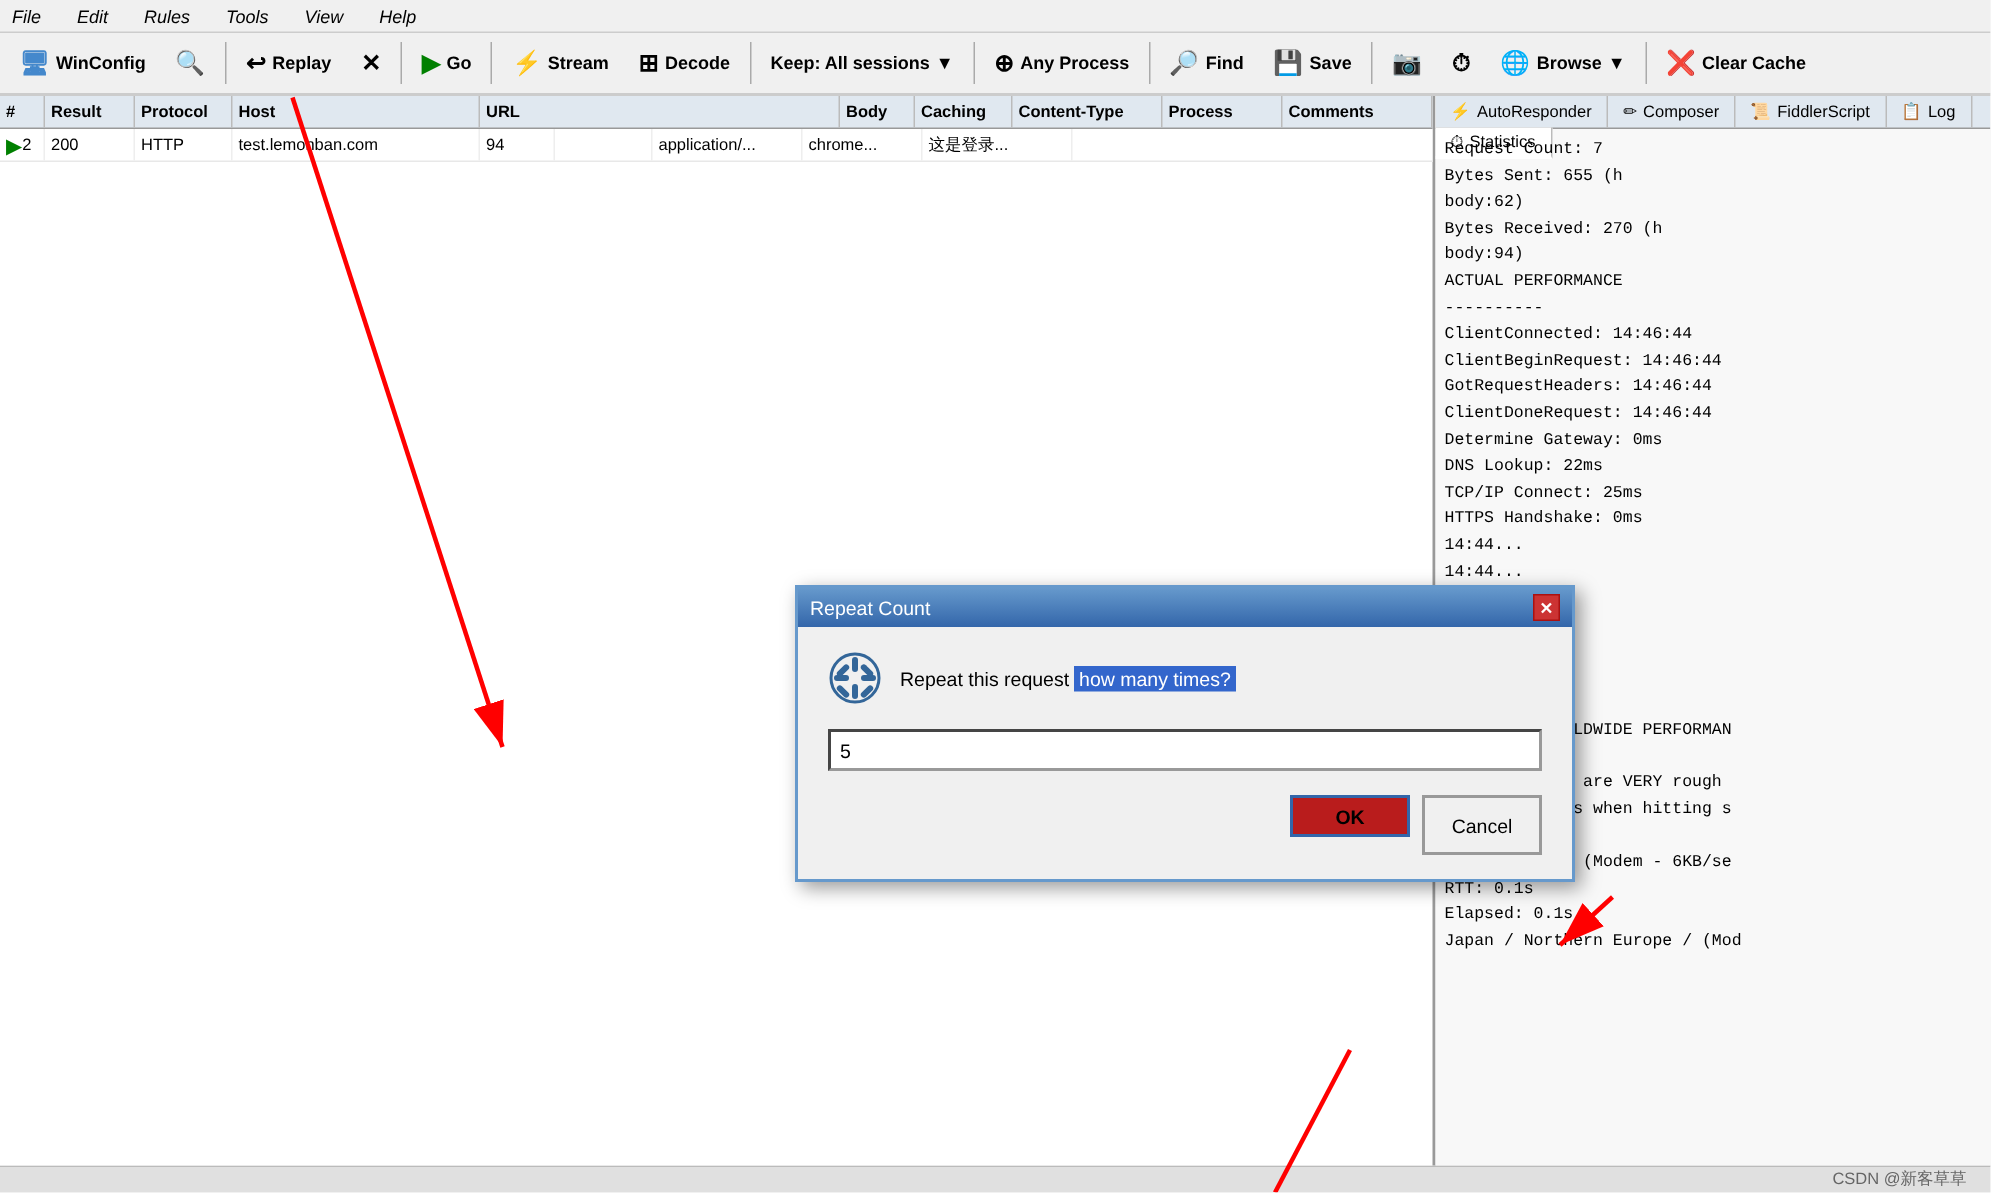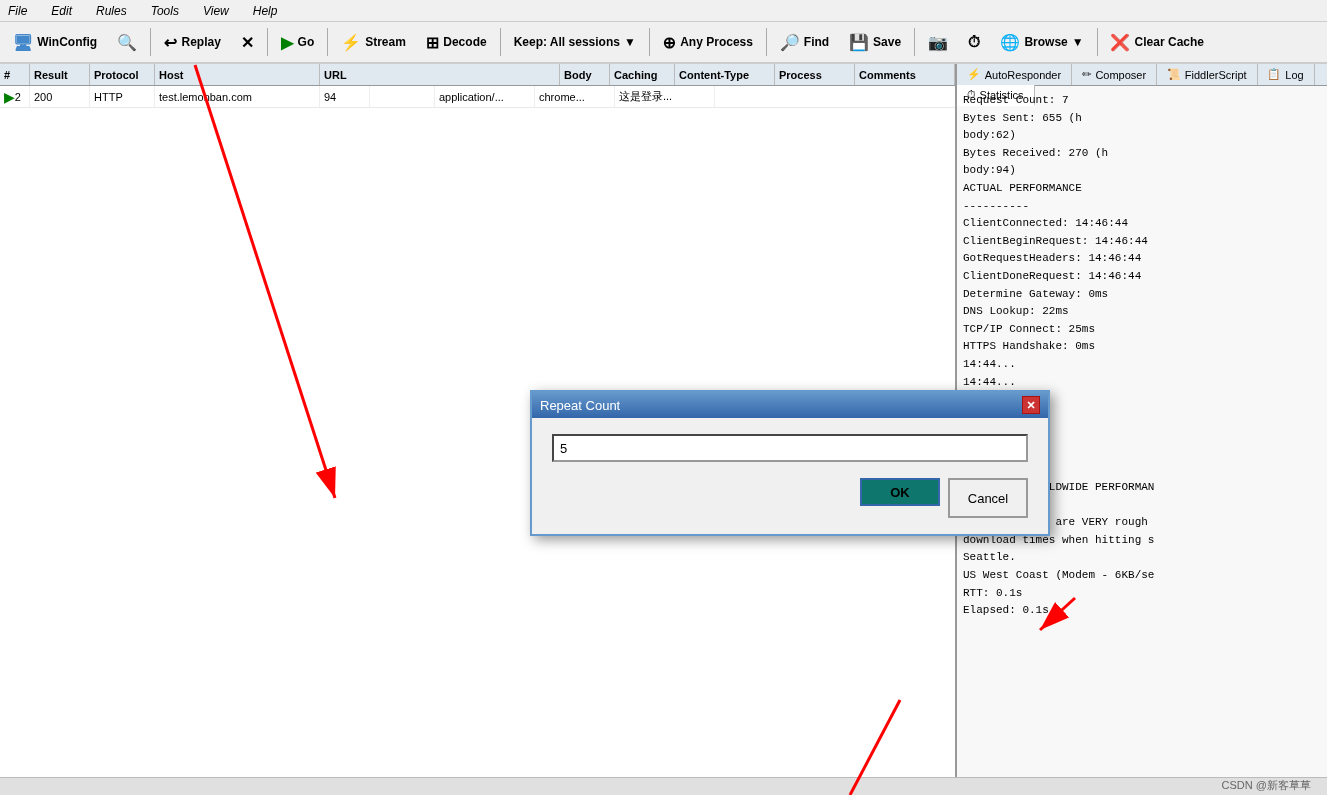--- a/index.html
+++ b/index.html
@@ -256,21 +256,21 @@
     }
 
     .dialog-buttons {
       display: flex;
       justify-content: flex-end;
       gap: 8px;
     }
     .dialog-ok-btn {
       width: 80px;
       height: 28px;
-      background: #0f766e;
+      background: #b91c1c;
       border: 2px solid #3366aa;
       cursor: pointer;
       font-size: 13px;
       font-weight: bold;
       color: #000;
     }
     .dialog-cancel-btn {
       width: 80px;
       height: 40px;
       background: #f0f0f0;
@@ -468,34 +468,55 @@
         <div>----------</div>
         <div></div>
         <div>The following are VERY rough</div>
         <div>download times when hitting s</div>
         <div>Seattle.</div>
         <div></div>
         <div>US West Coast (Modem - 6KB/se</div>
         <div>    RTT:       0.1s</div>
         <div>    Elapsed:   0.1s</div>
         <div></div>
+        <div>Japan / Northern Europe / (Mod</div>
       </div>
   </div>
 </div>
 
 <div class="status-bar">
   <span></span>
 </div>
 
 <div class="dialog">
   <div class="dialog-titlebar">
     <span class="dialog-title">Repeat Count</span>
     <button class="dialog-close-btn">✕</button>
   </div>
   <div class="dialog-body">
+    <div class="dialog-prompt-row">
+
+      <svg class="dialog-icon" viewBox="0 0 36 36">
+        <circle cx="18" cy="18" r="16" fill="none" stroke="#336699" stroke-width="2"></circle>
+        <g fill="#336699">
+          <rect x="16" y="4" width="4" height="10" rx="2"></rect>
+          <rect x="16" y="22" width="4" height="10" rx="2"></rect>
+          <rect x="4" y="16" width="10" height="4" rx="2"></rect>
+          <rect x="22" y="16" width="10" height="4" rx="2"></rect>
+          <rect x="8" y="8" width="4" height="10" rx="2" transform="rotate(45 10 13)"></rect>
+          <rect x="24" y="8" width="4" height="10" rx="2" transform="rotate(-45 26 13)"></rect>
+          <rect x="8" y="22" width="4" height="10" rx="2" transform="rotate(-45 10 27)"></rect>
+          <rect x="24" y="22" width="4" height="10" rx="2" transform="rotate(45 26 27)"></rect>
+        </g>
+      </svg>
+      <span class="dialog-prompt-text">
+        <span>Repeat this request</span>
+        <span class="highlight">how many times?</span>
+      </span>
+    </div>
     <input class="dialog-input" type="text" value="5" style="">
     <div class="dialog-buttons">
       <button class="dialog-ok-btn">OK</button>
       <button class="dialog-cancel-btn">Cancel</button>
     </div>
   </div>
 </div>
 
 <svg class="arrow-container" viewBox="0 0 1327 795" xmlns="http://www.w3.org/2000/svg">
 

